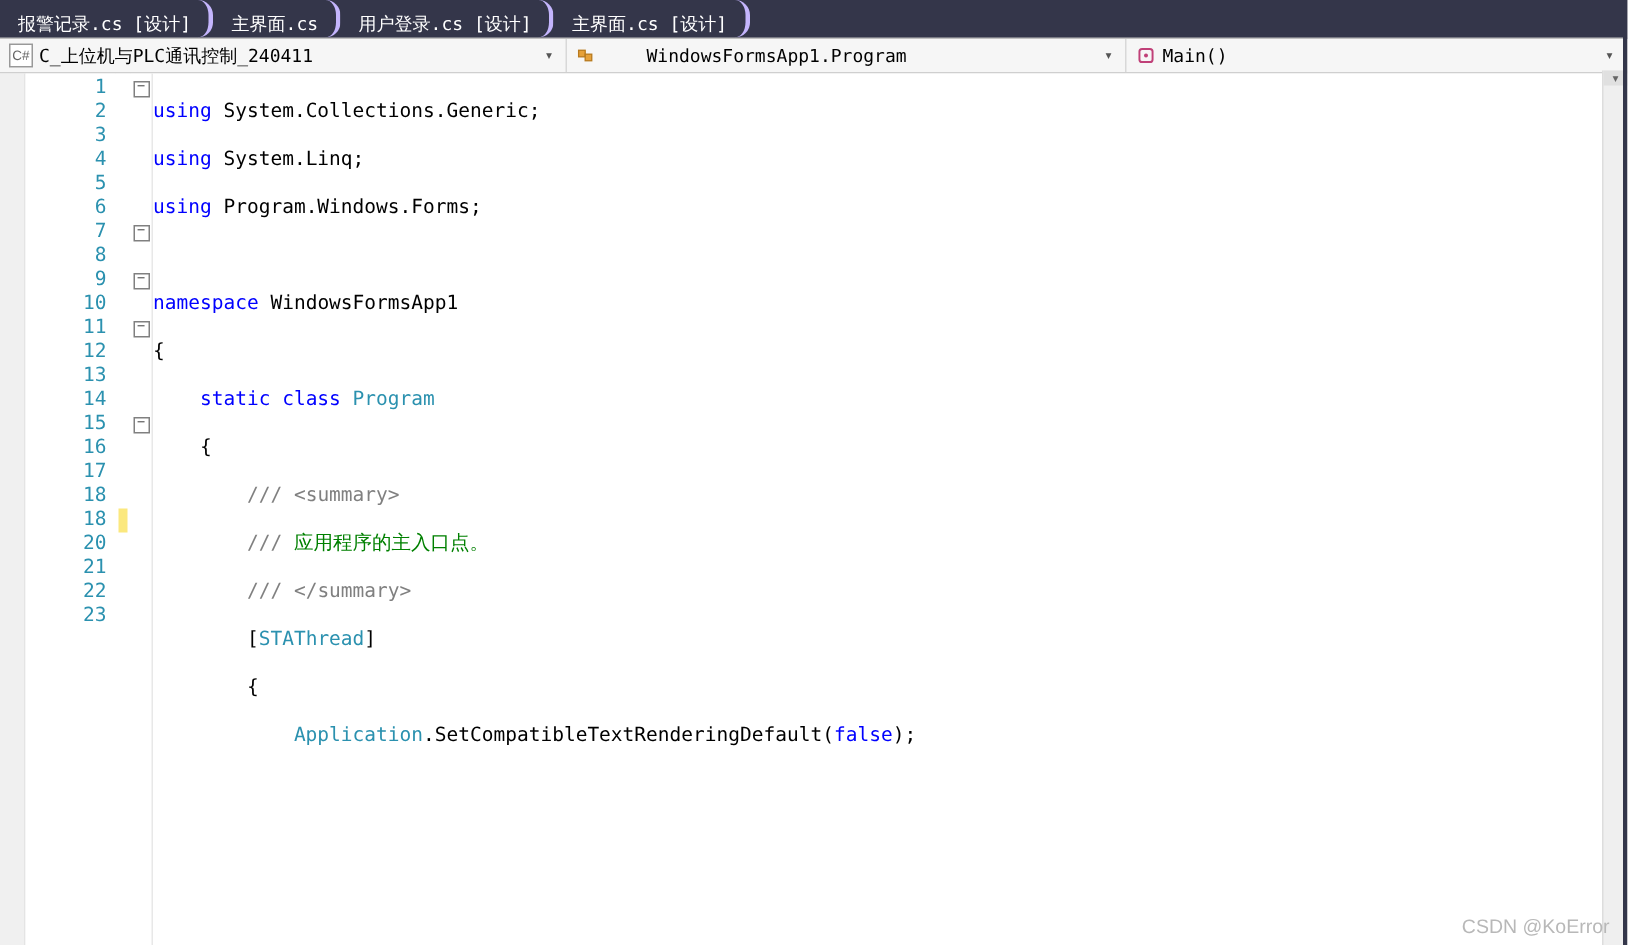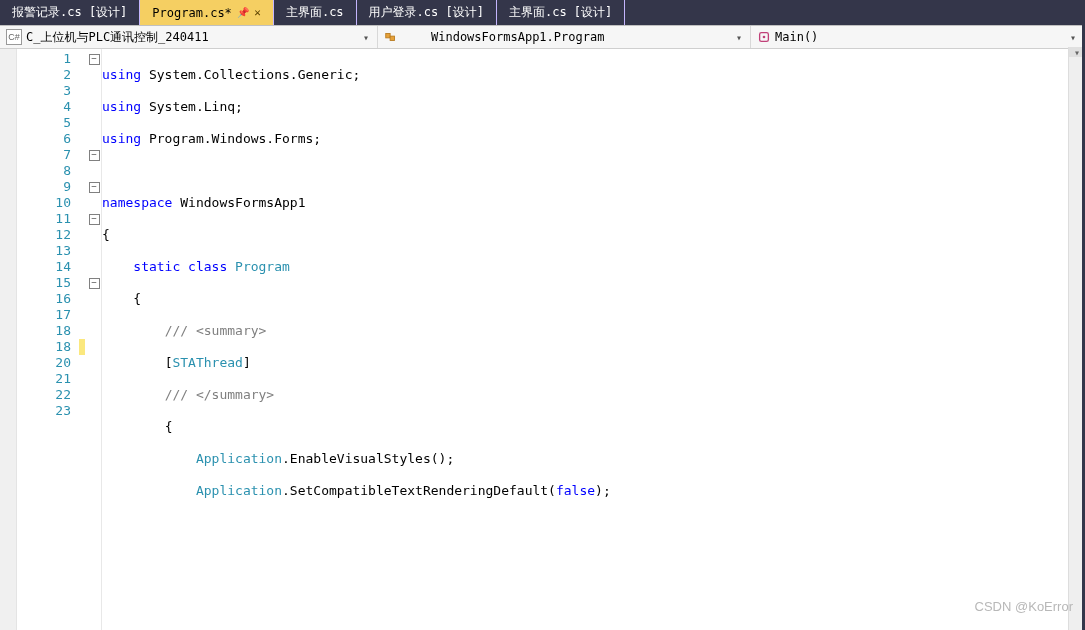--- a/index.html
+++ b/index.html
@@ -15,27 +15,28 @@
   }
   .tabs-bar {
     display: flex;
     align-items: stretch;
     background: #34364a;
     height: 25px;
     border-bottom: 1px solid #c0c0c0;
   }
   .tab {
     display: flex;
-    align-items: center;
+    align-items: flex-end;
     padding: 0 12px;
     color: #fff;
     font-size: 12px;
-    border-right: 1px solid #c4b5fd;
+    border-right: 3px solid #c4b5fd;
     cursor: pointer;
     white-space: nowrap;
+    border-radius: 10px;
   }
   .tab.active {
     background: #f5cf62;
     color: #000;
   }
   .tab .pin-icon { margin-left: 6px; font-size:10px; color:#5b4200;}
   .tab .close-icon { margin-left:4px; font-size:11px; color:#5b4200;}
   .nav-bar {
     display: flex;
     align-items: center;
@@ -116,36 +117,31 @@
   .plain{color:#000;}
   .glyph-margin{
     width:16px;background:#f0f0f0;border-right:1px solid #e4e4e4;padding-top:2px;
   }
   .glyph-margin .g{height:16px;}
   .scrollbar-v{
     position:absolute;right:0;top:47px;bottom:0;width:16px;background:#efefef;border-left:1px solid #ddd;
   }
   .scrollbar-v .thumb-top{height:10px;background:#e0e0e0;display:flex;align-items:center;justify-content:center;color:#666;font-size:10px;}
   .watermark{
-    position:absolute;right:12px;bottom:16px;color:#b8b8b8;font-size:13px;font-family:Arial;
+    position:absolute;right:12px;bottom:5px;color:#b8b8b8;font-size:13px;font-family:Arial;
   }
   .right-border{position:absolute;right:0;top:0;bottom:0;width:3px;background:#34364a;}
 </style>
 </head>
 <body>
 
 <div class="tabs-bar">
   <div class="tab">
       <span>报警记录.cs [设计]</span>
     </div>
-  <div class="tab active">
-    <span>Program.cs*</span>
-    <span class="pin-icon">📌</span>
-    <span class="close-icon">✕</span>
-  </div>
   <div class="tab">
       <span>主界面.cs</span>
     </div>
   <div class="tab">
       <span>用户登录.cs [设计]</span>
     </div>
   <div class="tab">
       <span>主界面.cs [设计]</span>
     </div>
 </div>
@@ -292,24 +288,24 @@
   <div class="code">
 <div class="cl"><span class="kw">using</span> <span class="plain">System.Collections.Generic</span><span class="plain">;</span></div>
 <div class="cl"><span class="kw">using</span> <span class="plain">System.Linq</span><span class="plain">;</span></div>
 <div class="cl"><span class="kw">using</span> <span class="plain">Program.Windows.Forms</span><span class="plain">;</span></div>
 <div class="cl"></div>
 <div class="cl"><span class="kw">namespace</span> <span class="plain">WindowsFormsApp1</span></div>
 <div class="cl"><span class="plain">{</span></div>
 <div class="cl">    <span class="kw">static class</span> <span class="type">Program</span></div>
 <div class="cl">    <span class="plain">{</span></div>
 <div class="cl">        <span class="summary">/// &lt;summary&gt;</span></div>
+<div class="cl">        <span class="summary">///</span> <span class="comment">应用程序的主入口点。</span></div>
+<div class="cl">        <span class="summary">/// &lt;/summary&gt;</span></div>
 <div class="cl">        <span class="plain">[</span><span class="type">STAThread</span><span class="plain">]</span></div>
-<div class="cl">        <span class="summary">/// &lt;/summary&gt;</span></div>
 <div class="cl">        <span class="plain">{</span></div>
-<div class="cl">            <span class="type">Application</span><span class="plain">.EnableVisualStyles();</span></div>
 <div class="cl">            <span class="type">Application</span><span class="plain">.SetCompatibleTextRenderingDefault(</span><span class="kw">false</span><span class="plain">);</span></div>
 
 
 
 
 
   </div>
 </div>
 
 <div class="scrollbar-v">

